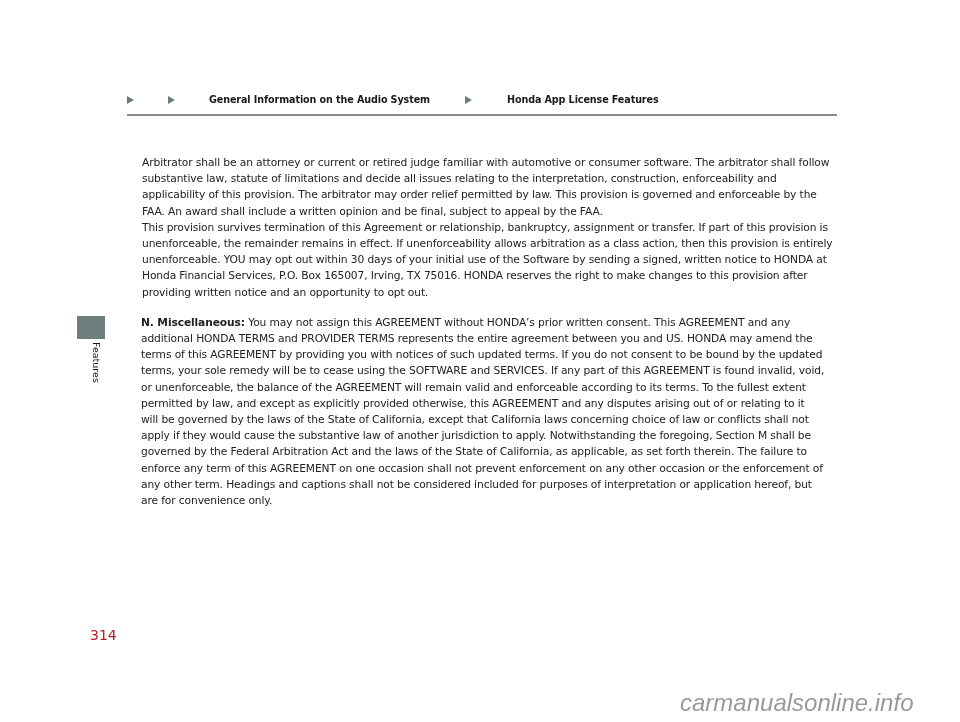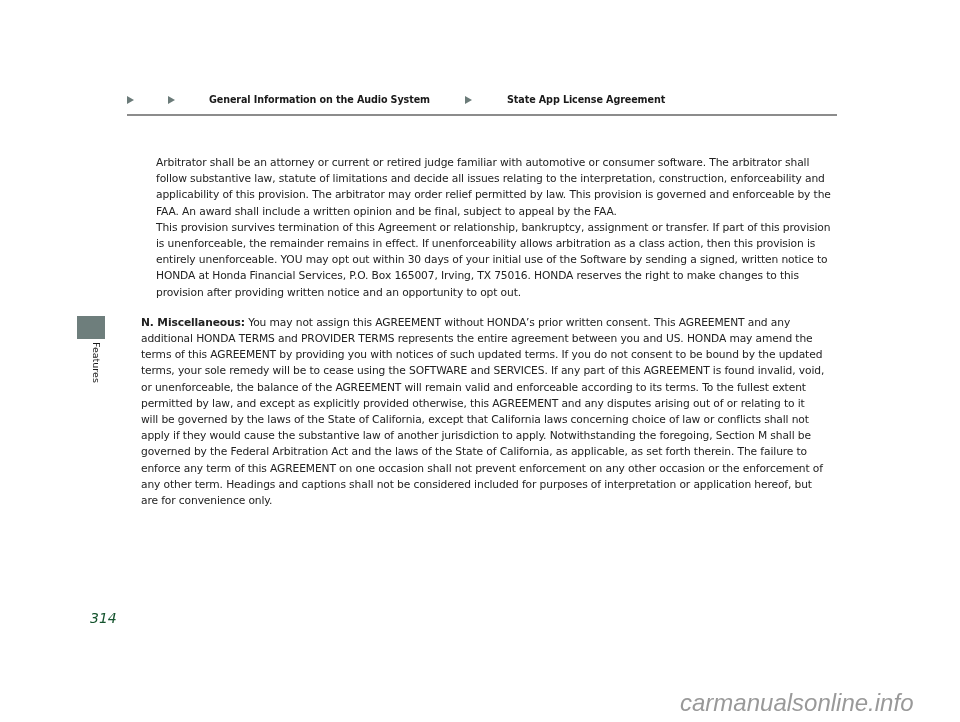--- a/index.html
+++ b/index.html
@@ -73,39 +73,38 @@
       position: absolute;
       left: 127px;
       top: 155px;
       width: 712px;
       font-size: 10.7px;
       line-height: 16.2px;
       color: #222222;
       letter-spacing: -0.12px;
     }
     .indented {
-      margin-left: 29px;
+      margin-left: 15px;
       margin-bottom: 8px;
     }
     .indented p {
       margin: 0;
     }
     .misc {
       margin: 14px;
     }
     .misc .lead {
       font-weight: bold;
     }
     .page-number {
       position: absolute;
       left: 90px;
-      top: 610px;
+      top: 627px;
       font-size: 14px;
-      color: #14532d;
-      font-style: italic;
+      color: #b91c1c;
     }
     .watermark {
       position: absolute;
       left: 680px;
       top: 689px;
       font-family: "Liberation Sans", "DejaVu Sans", sans-serif;
       font-size: 24px;
       color: #8f8f8f;
       opacity: 0.9;
       white-space: nowrap;
@@ -113,21 +112,21 @@
     }
   </style>
 </head>
 <body>
 
 <div class="breadcrumb">
   <span class="bc-arrow"></span>
   <span class="bc-arrow"></span>
   <span class="bc-item">General Information on the Audio System</span>
   <span class="bc-arrow sep"></span>
-  <span class="bc-item">State App License Agreement</span>
+  <span class="bc-item">Honda App License Features</span>
 </div>
 
 <div class="header-rule"></div>
 
 <div class="section-tab"></div>
 <div class="section-label">Features</div>
 
 <div class="content">
   <div class="indented">
     <p>Arbitrator shall be an attorney or current or retired judge familiar with automotive or consumer software. The arbitrator shall follow substantive law, statute of limitations and decide all issues relating to the interpretation, construction, enforceability and applicability of this provision. The arbitrator may order relief permitted by law. This provision is governed and enforceable by the FAA. An award shall include a written opinion and be final, subject to appeal by the FAA.</p>

